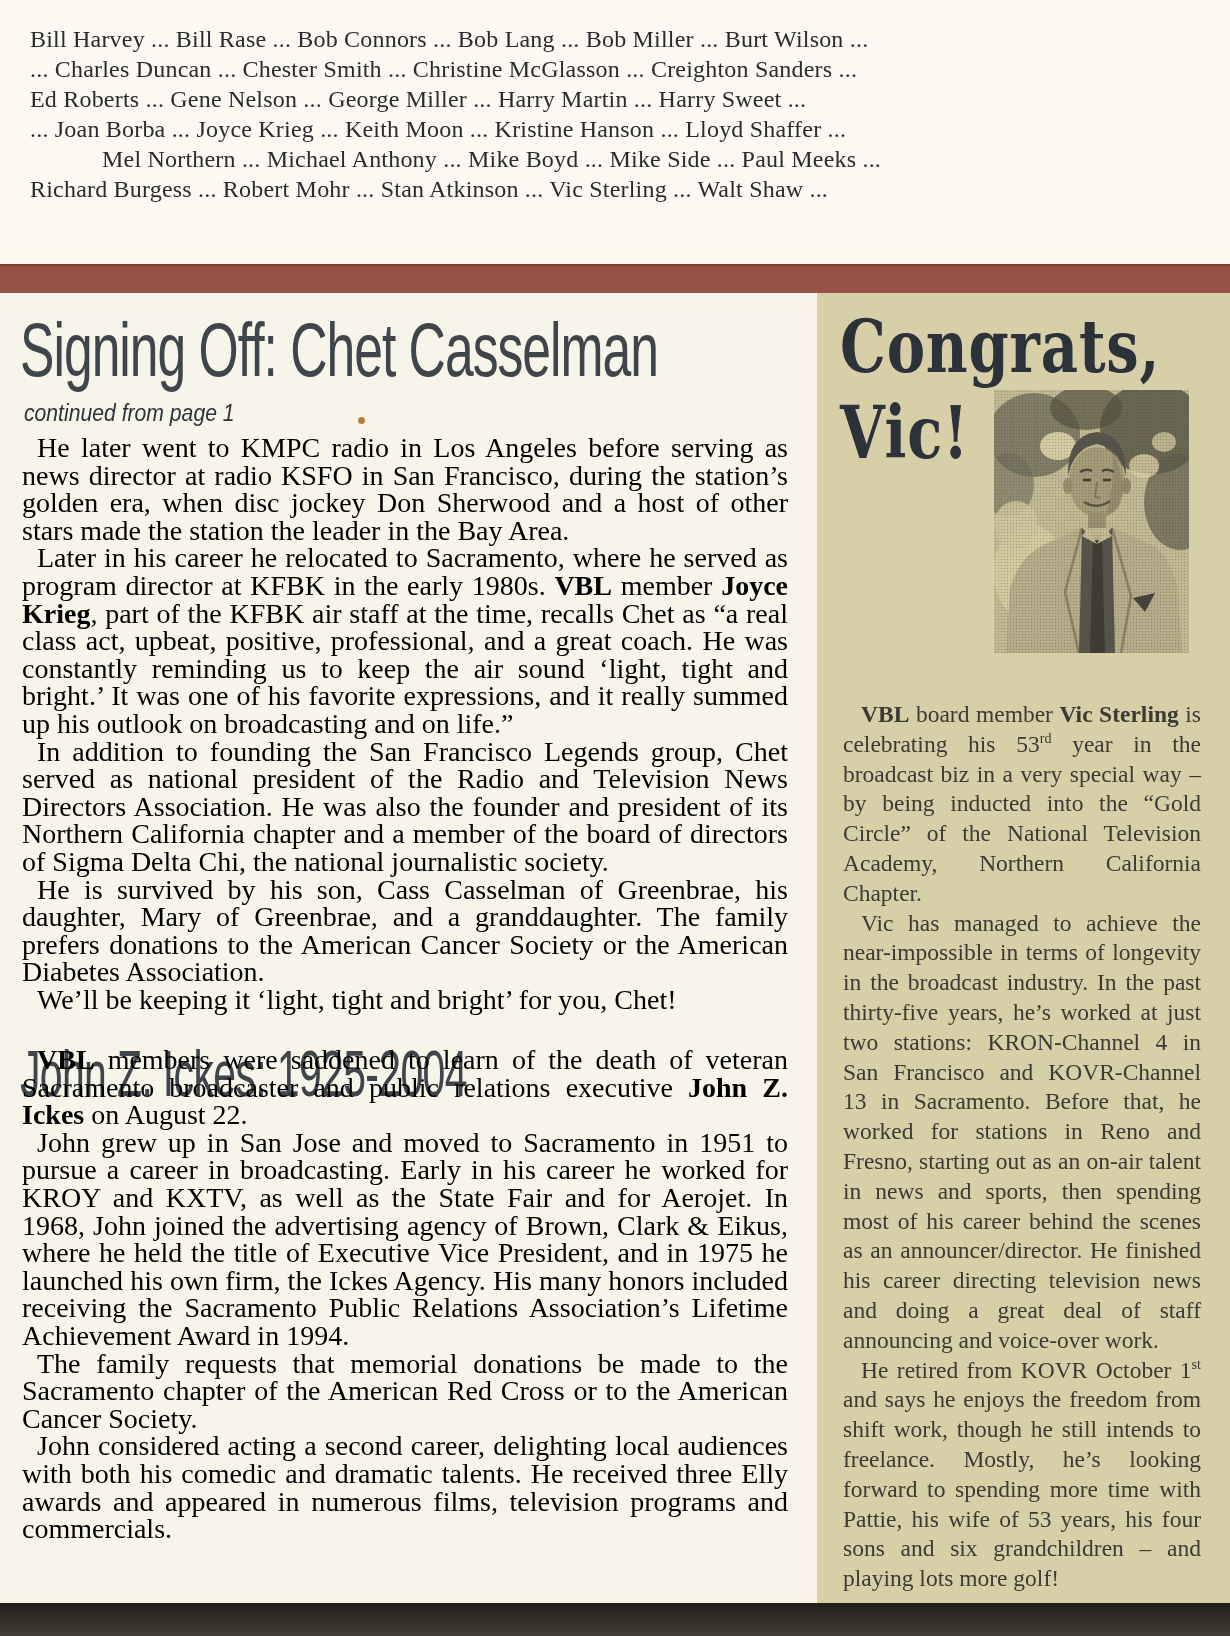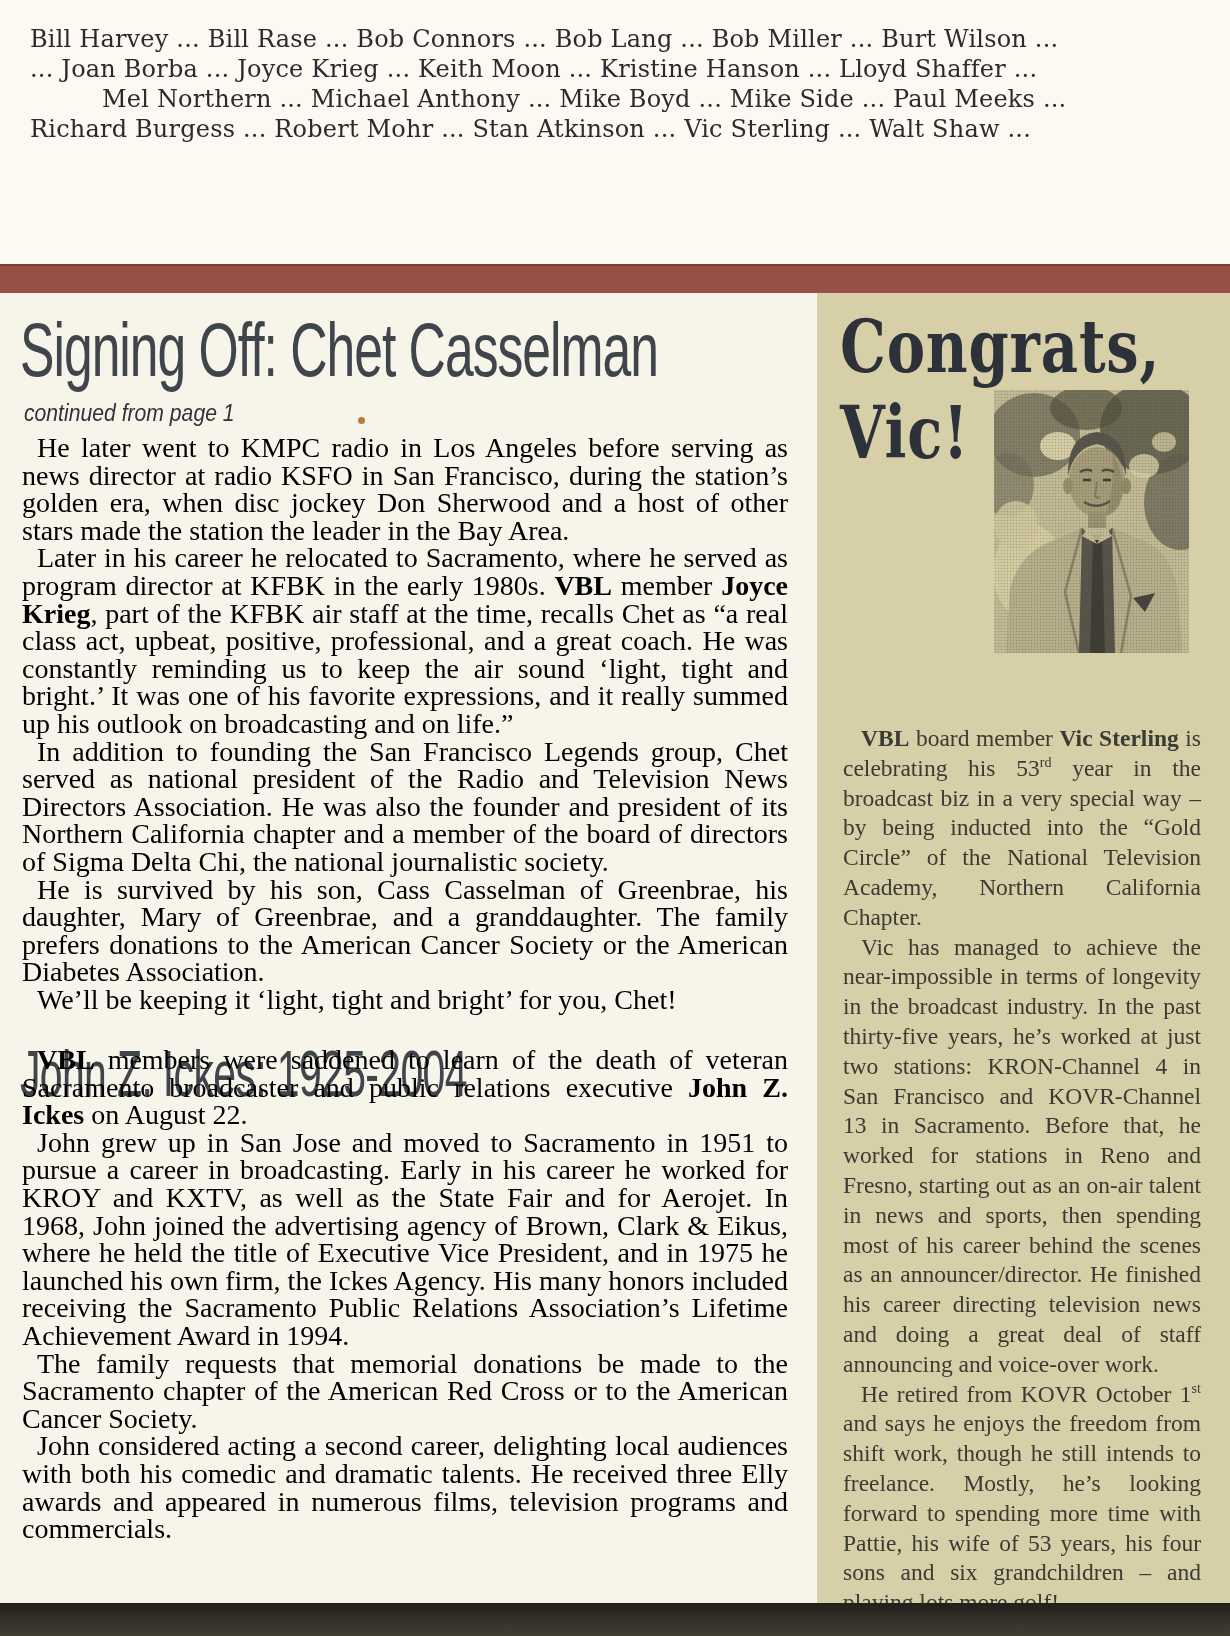--- a/index.html
+++ b/index.html
@@ -3,21 +3,21 @@
 <meta charset="utf-8">
 <style>
   html,body{margin:0;padding:0;background:#d9d4c4;}
   .page{position:relative;width:1230px;height:1636px;background:#f7f4ea;overflow:hidden;
         font-family:"Liberation Serif",serif;}
   
   .mast-zone{position:absolute;left:0;top:0;width:1230px;height:264px;background:#fbf9f2;}
   .masthead{position:absolute;left:30px;top:24px;width:1180px;
             font-family:"DejaVu Serif",serif;font-size:24px;line-height:30px;
             color:#2b2b2f;letter-spacing:.2px;}
-  .m-line{white-space:nowrap;}
+  .m-line{white-space:nowrap;font-family:Liberation Serif, serif;}
   .m-line.indent{padding-left:72px;}
   
   .red-bar{position:absolute;left:0;top:264px;width:1230px;height:29px;
            background:#965046;border-top:2px solid #7c3e36;box-sizing:border-box;}
   .bottom-bar{position:absolute;left:0;top:1603px;width:1230px;height:33px;
               background:linear-gradient(180deg,#211f1b 0%,#35312a 55%,#423e34 100%);}
   
   .h1{position:absolute;left:20px;top:312px;margin:0;font-family:"Liberation Sans",sans-serif;
       font-weight:400;font-size:76px;line-height:1;color:#40444b;letter-spacing:-1.5px;
       white-space:nowrap;transform:scaleX(.68);transform-origin:left top;}
@@ -37,32 +37,34 @@
   sup{font-size:60%;line-height:0;}
   
   .panel{position:absolute;left:817px;top:293px;width:413px;height:1310px;
          background:#d7cfa7;}
   .congrats{position:absolute;left:840px;top:311px;font-family:"DejaVu Serif",serif;
             font-weight:700;font-size:72px;line-height:1;color:#2d3139;letter-spacing:1px;
             transform:scaleX(.80);transform-origin:left top;}
   .congrats .l1{height:72px;}
   .congrats .l2{margin-top:14px;}
   .photo{position:absolute;left:994px;top:390px;width:195px;height:263px;display:block;}
-  .panel-body{position:absolute;left:843px;top:724px;width:358px;}
+  .panel-body{position:absolute;left:843px;top:700px;width:358px;}
   .panel-body p{margin:0;font-size:23.5px;line-height:29.8px;color:#3b3a33;
                 text-align:justify;text-indent:18px;}
 </style>
 </head>
 <body>
 
 <div class="page">
 
   <div class="mast-zone"></div>
   <header class="masthead">
     <div class="m-line">Bill Harvey ... Bill Rase ... Bob Connors ... Bob Lang ... Bob Miller ... Burt Wilson ...</div>
+    <div class="m-line">... Charles Duncan ... Chester Smith ... Christine McGlasson ... Creighton Sanders ...</div>
+    <div class="m-line">Ed Roberts ... Gene Nelson ... George Miller ... Harry Martin ... Harry Sweet ...</div>
     <div class="m-line">... Joan Borba ... Joyce Krieg ... Keith Moon ... Kristine Hanson ... Lloyd Shaffer ...</div>
     <div class="m-line indent">Mel Northern ... Michael Anthony ... Mike Boyd ... Mike Side ... Paul Meeks ...</div>
     <div class="m-line">Richard Burgess ... Robert Mohr ... Stan Atkinson ... Vic Sterling ... Walt Shaw ...</div>
   </header>
 
   <div class="red-bar"></div>
 
   <h1 class="h1">Signing Off: Chet Casselman</h1>
   <p class="continued">continued from page 1</p>
   <div class="speck"></div>

